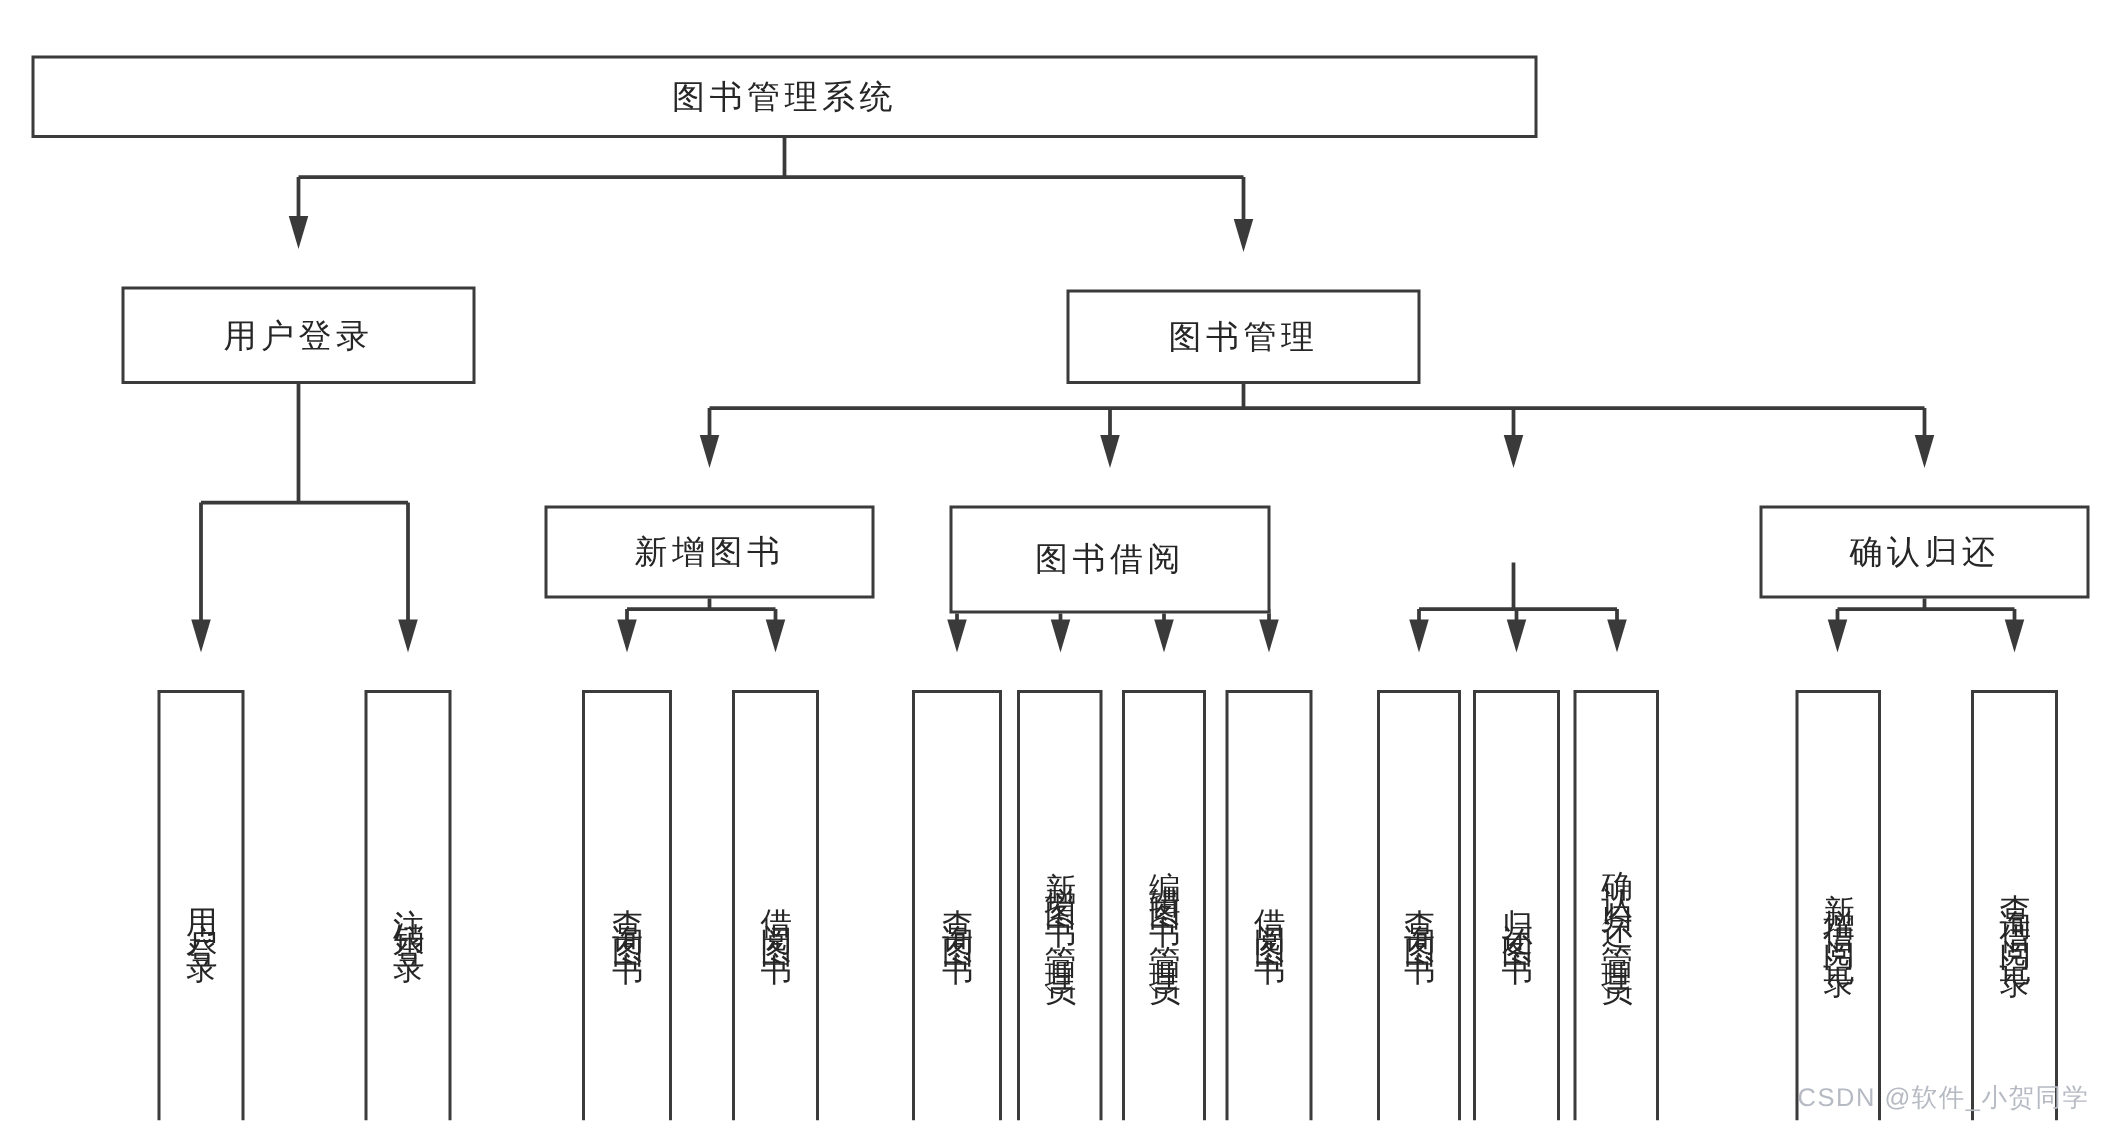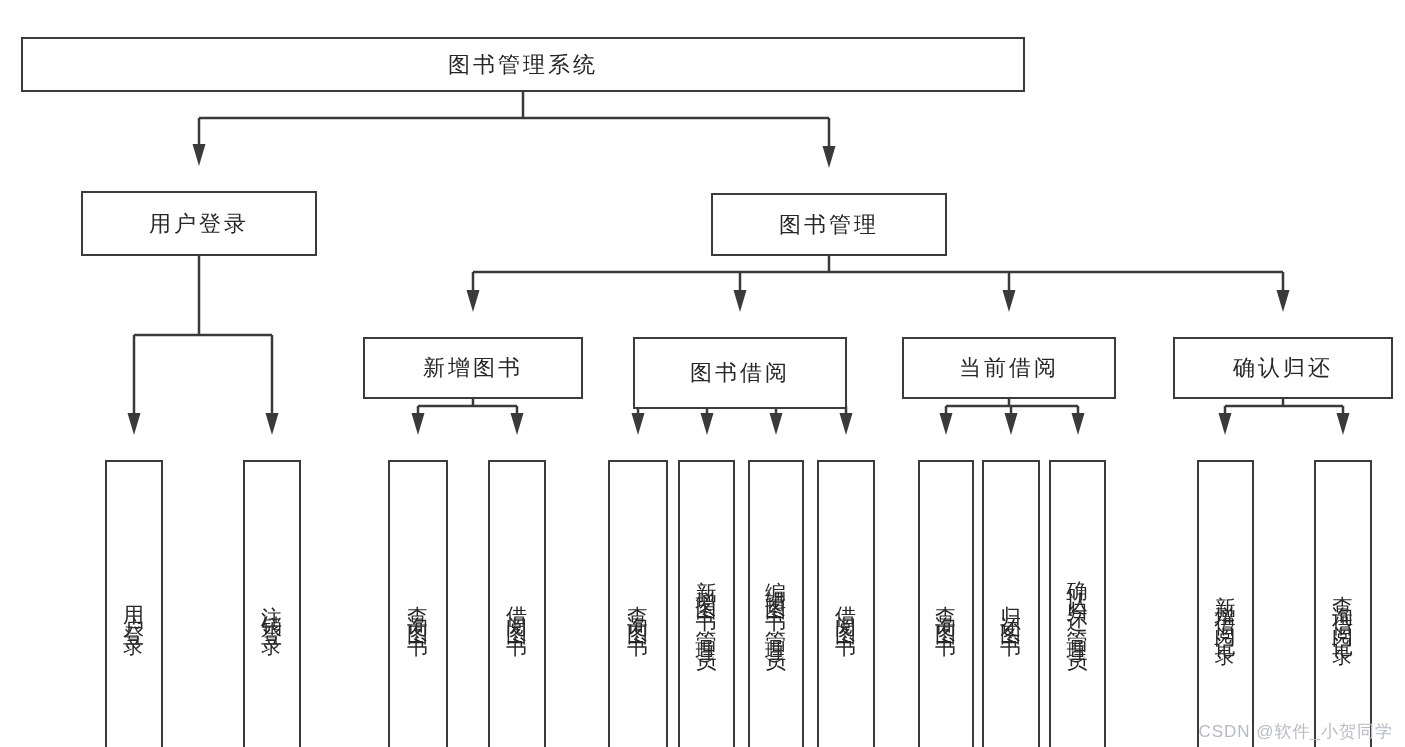--- a/index.html
+++ b/index.html
@@ -105,23 +105,20 @@
   <div class="node h" style="left:711px;top:169px;width:236px;height:63px">
     <span>图书管理</span>
   </div>
 
   <div class="node h" style="left:363px;top:313px;width:220px;height:62px">
     <span>新增图书</span>
   </div>
   <div class="node h" style="left:633px;top:313px;width:214px;height:72px">
     <span>图书借阅</span>
   </div>
-  <div class="node h" style="left:902px;top:313px;width:214px;height:62px">
-    <span>当前借阅</span>
-  </div>
   <div class="node h" style="left:1173px;top:313px;width:220px;height:62px">
     <span>确认归还</span>
   </div>
 
   <div class="node v" style="left:105px;top:436px;width:58px;height:297px">
     <span>用户登录</span>
   </div>
   <div class="node v" style="left:243px;top:436px;width:58px;height:297px">
     <span>注销登录</span>
   </div>

